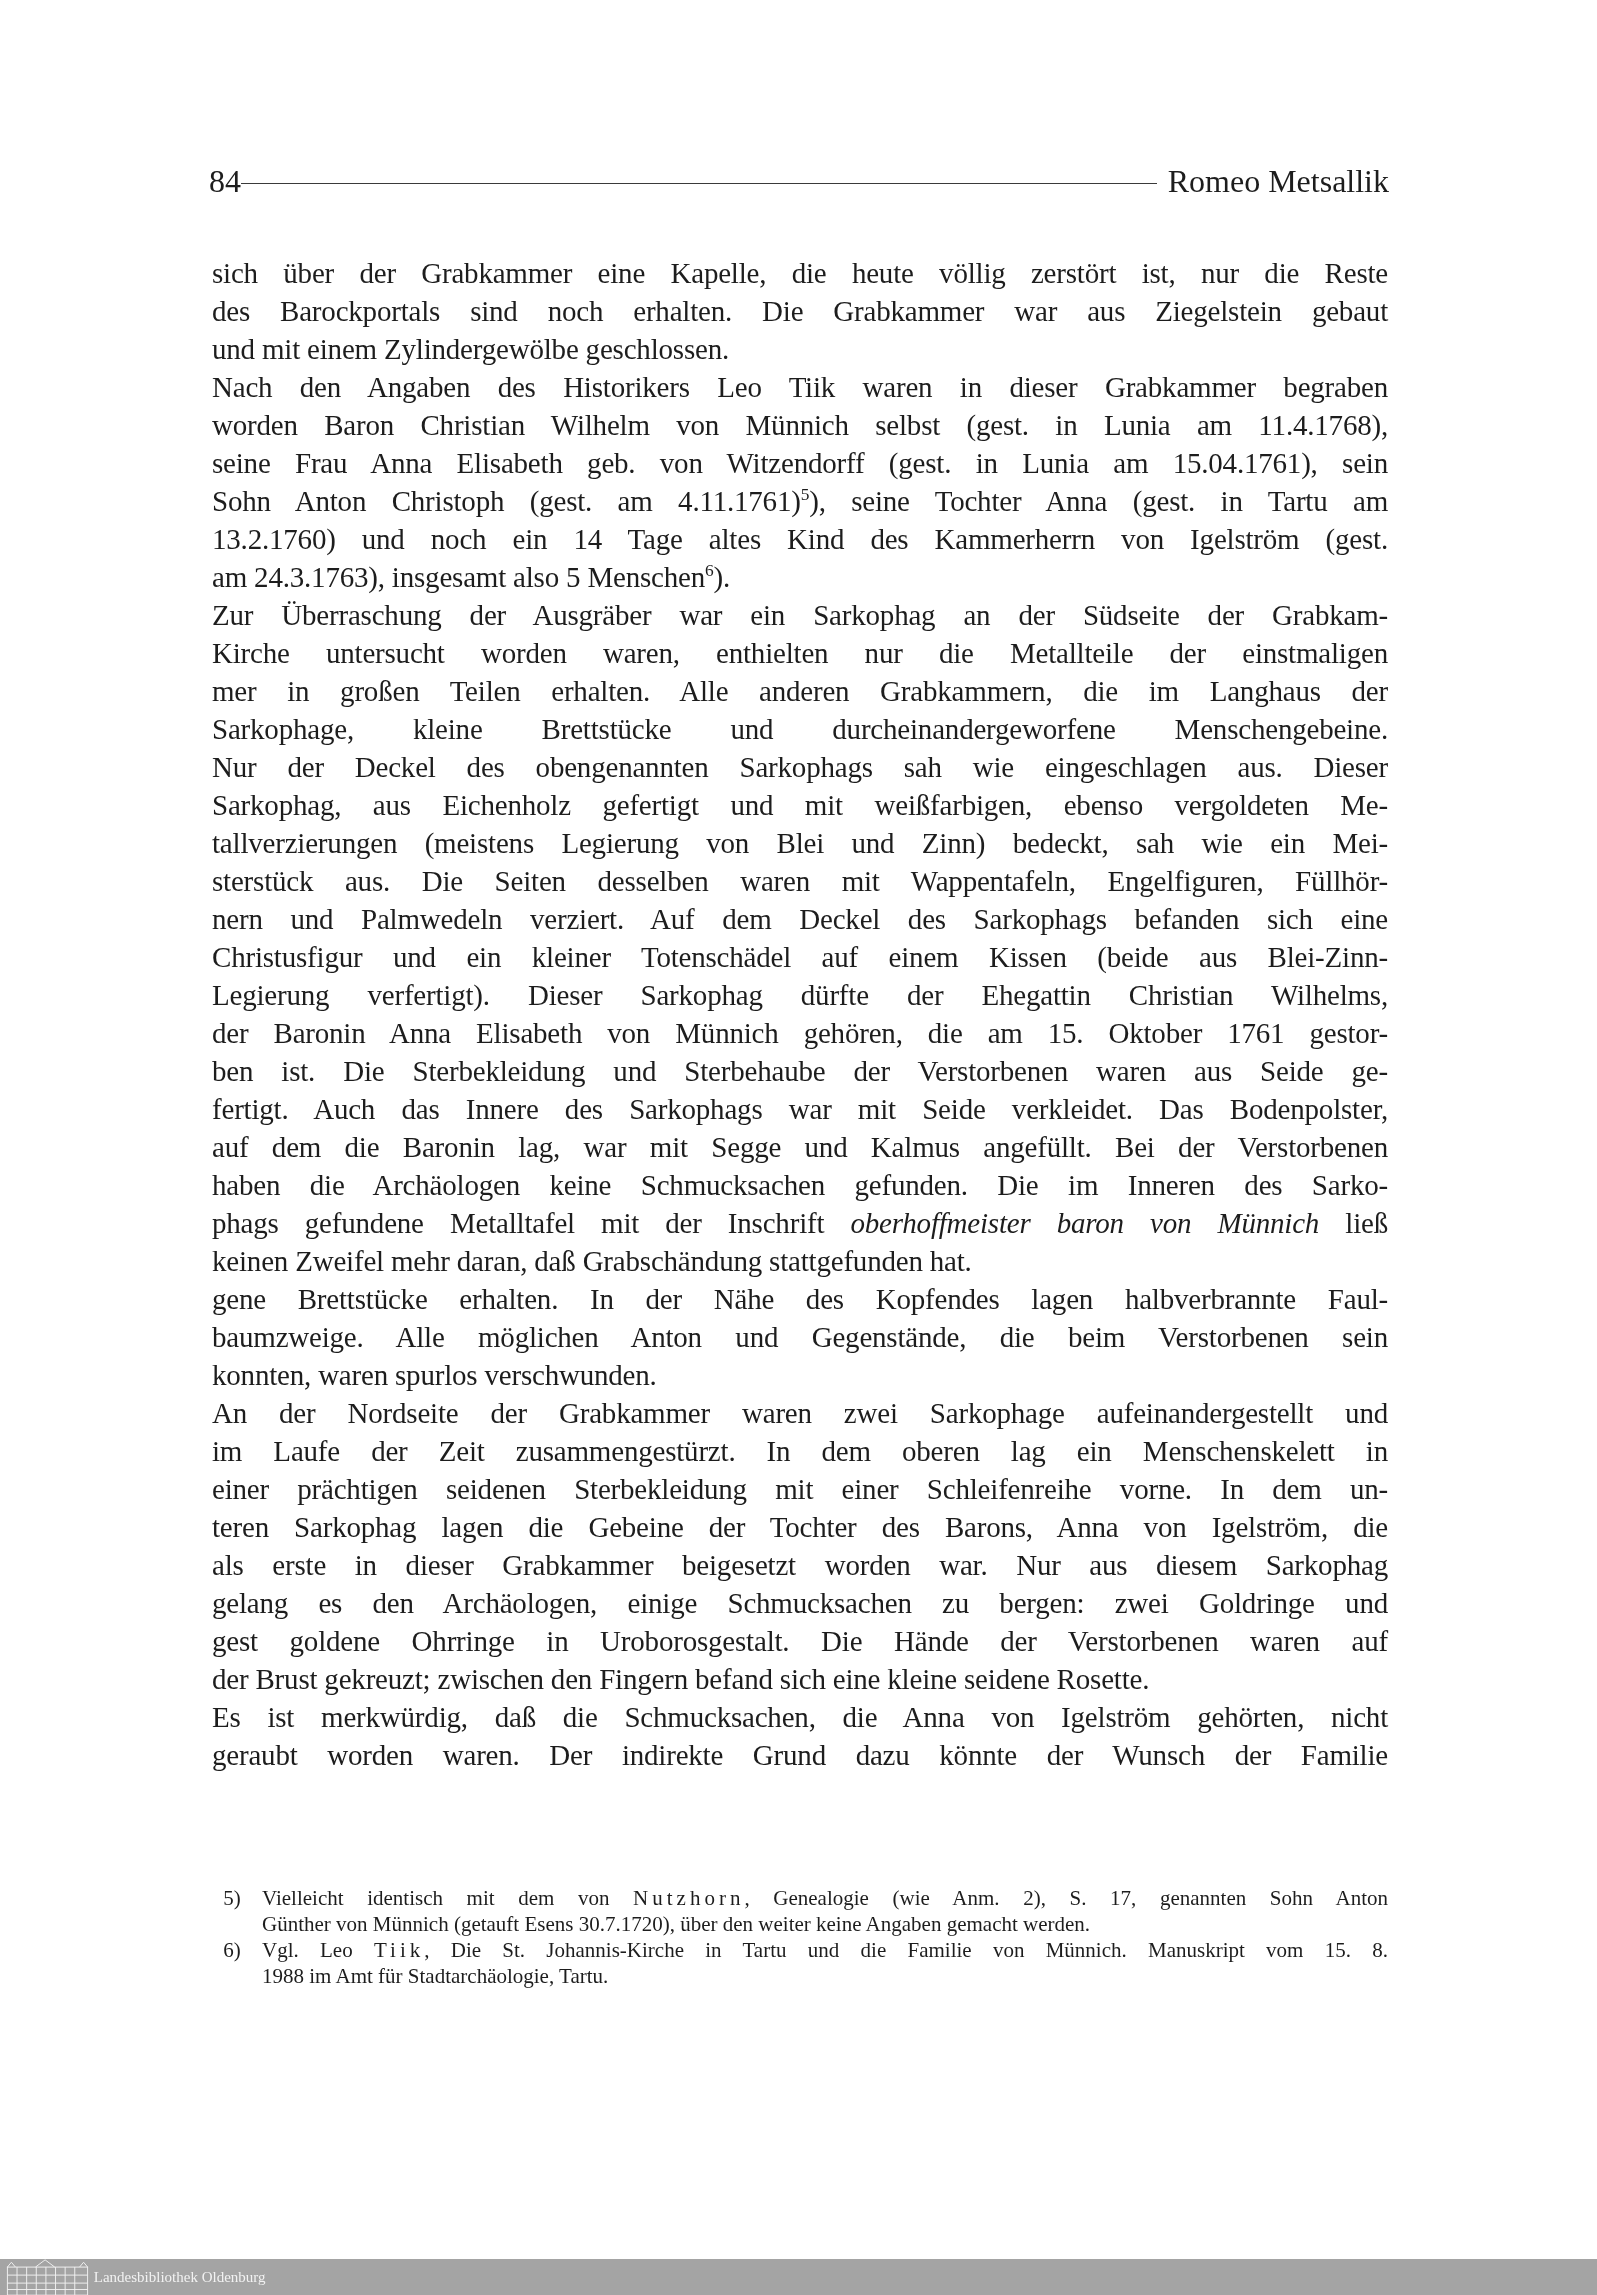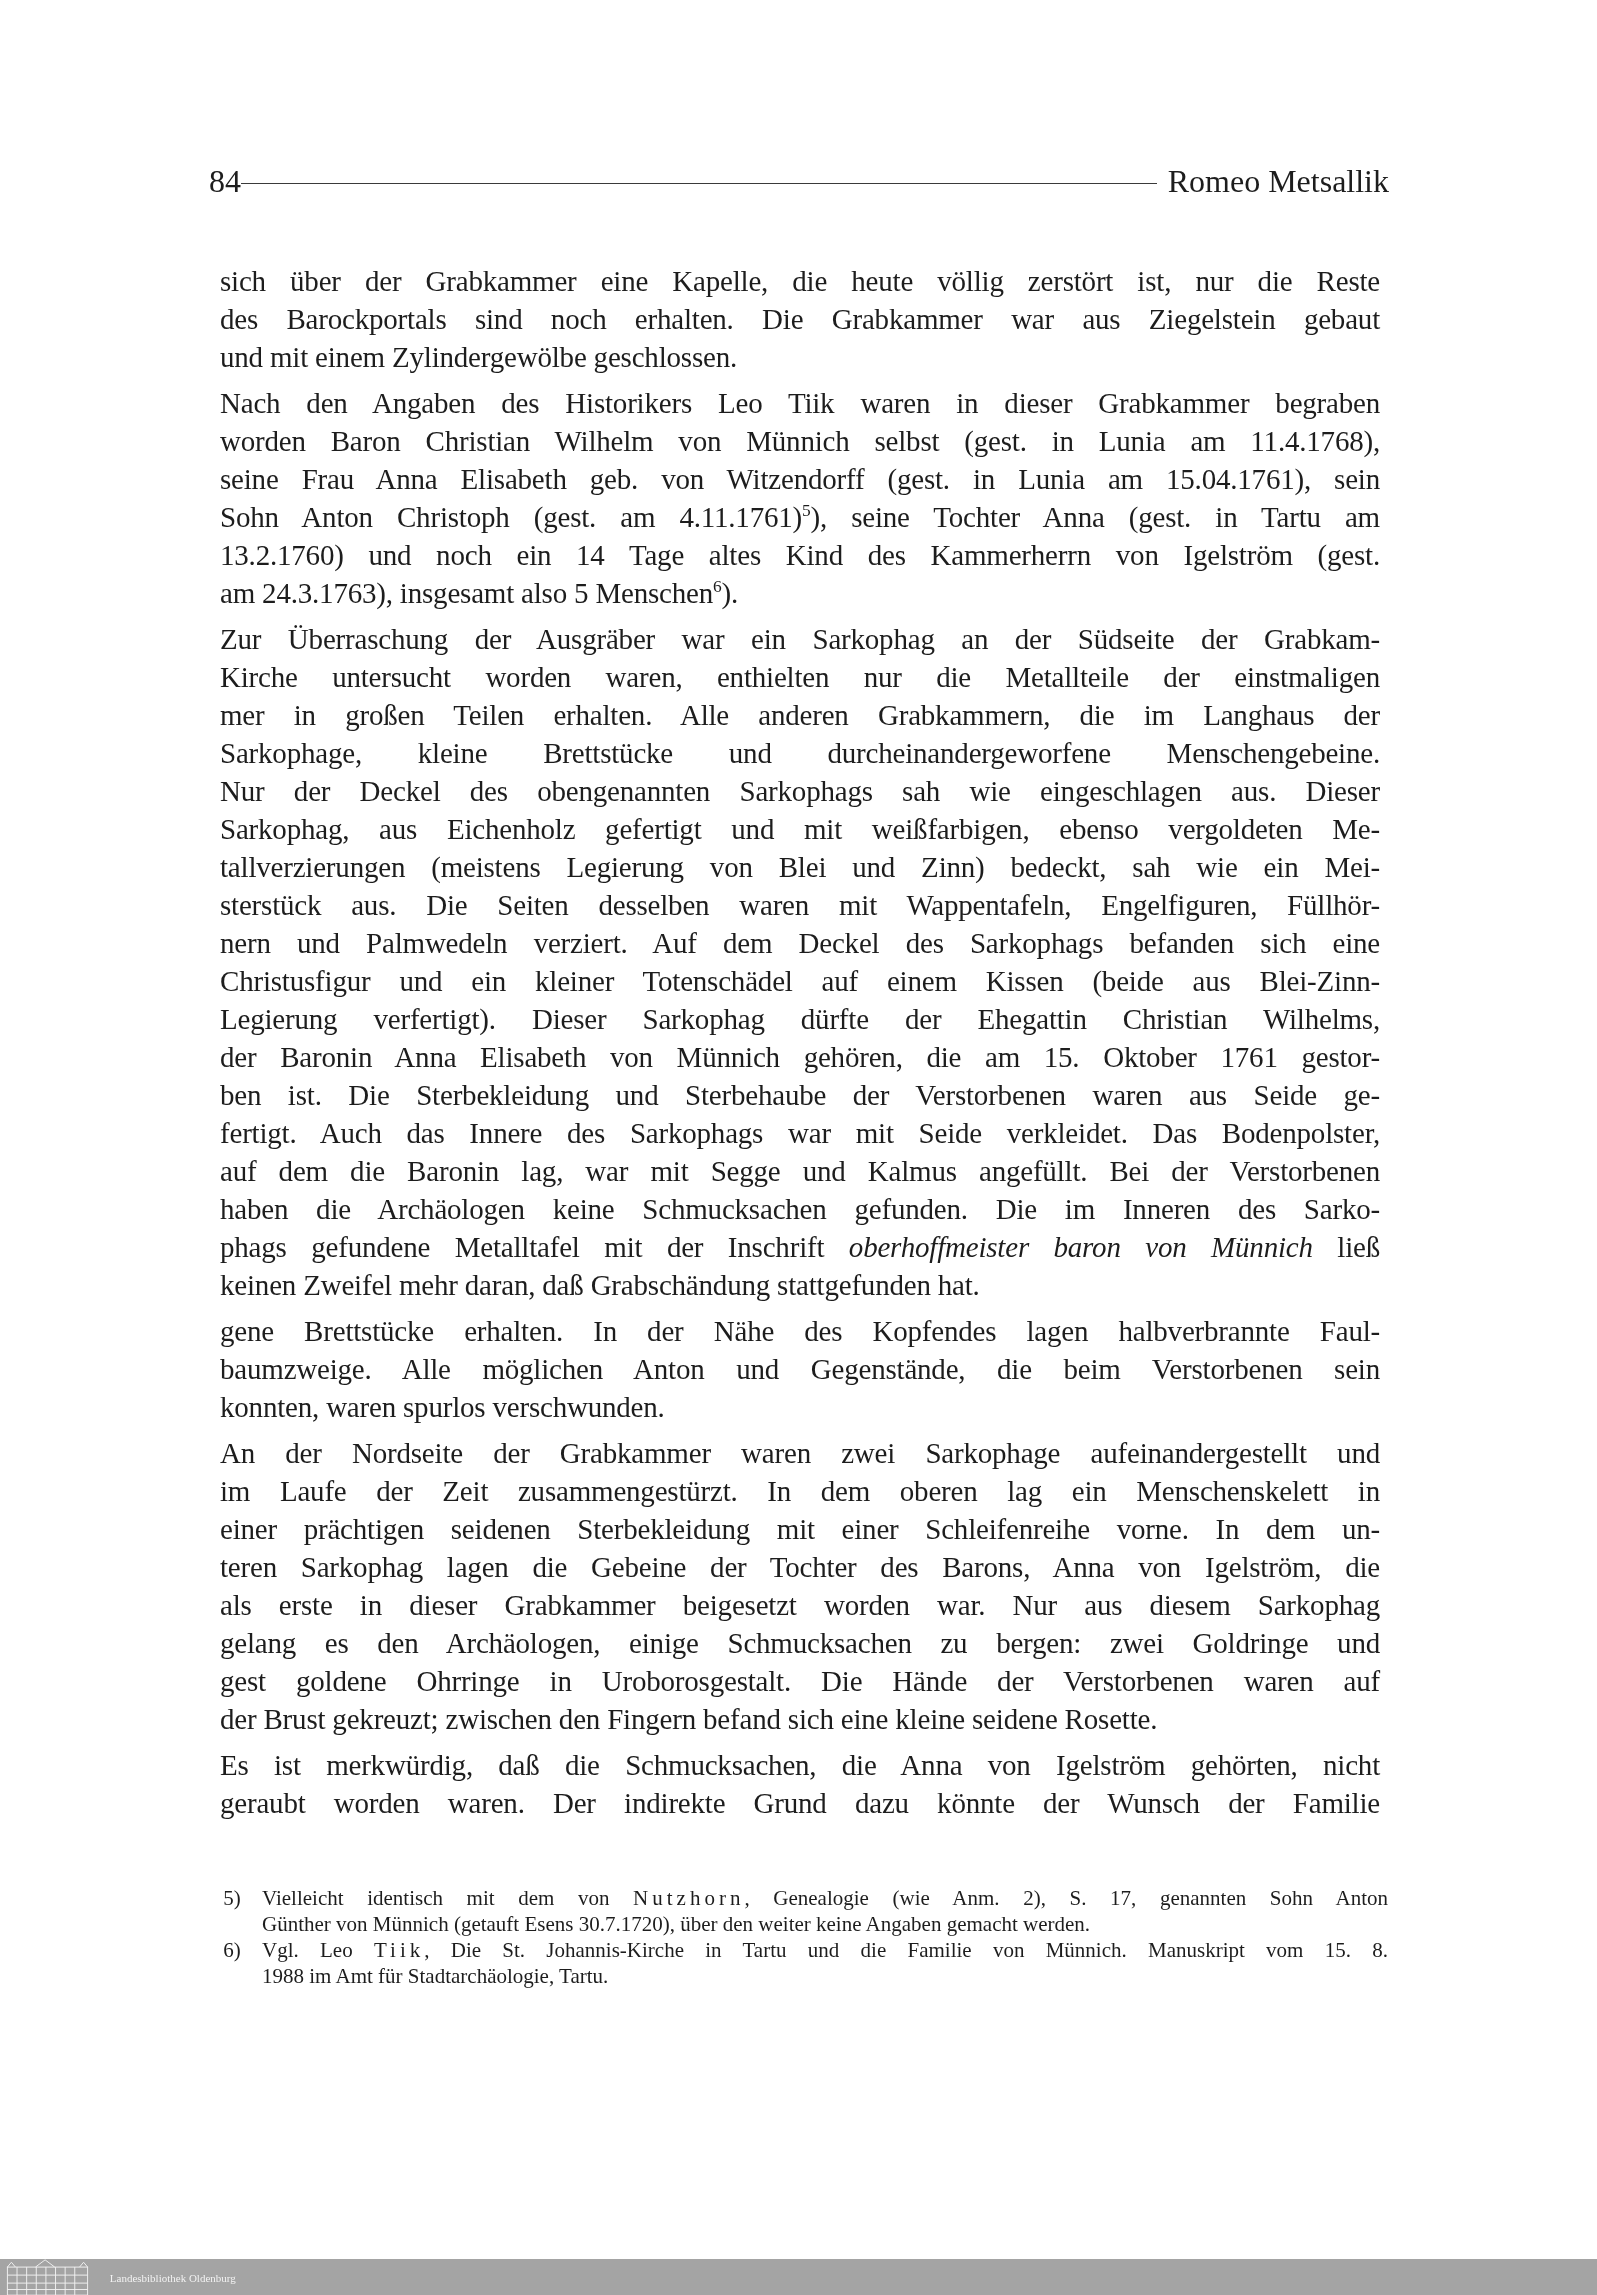--- a/index.html
+++ b/index.html
@@ -10,42 +10,42 @@
       display: flex; align-items: center;
       font-family: "Liberation Serif", "DejaVu Serif", serif; font-size: 32px;
     }
     .running-head .num { margin-right: 0; }
     .running-head .rule { flex: 1; height: 1.6px; background: #3a3a3a; margin-right: 11.2px; margin-top: 4.8px; }
     .body-text {
       position: absolute; left: 212px; top: 254px; width: 1176px;
       font-family: "Liberation Serif", "DejaVu Serif", serif; font-size: 29px; line-height: 38px;
       text-align: justify; text-justify: inter-word; letter-spacing: -0.2px;
     }
-    .body-text p { margin: 8px; }
+    .body-text p { margin: 0; }
     .body-text p .ln { display: block; text-align: justify; text-align-last: justify; }
     .body-text p .ln.last { text-align-last: left; }
     sup { font-size: 60%; line-height: 0; vertical-align: super; }
     em { font-style: italic; }
     .footnotes {
       position: absolute; left: 212px; top: 1885px; width: 1176px;
       font-family: "Liberation Serif", "DejaVu Serif", serif; font-size: 21px; line-height: 26px;
     }
     .fn { display: flex; }
     .fn .fn-num { width: 50px; flex: none; padding-left: 11.2px; box-sizing: border-box; }
     .fn .fn-text { flex: 1; }
     .fn .ln { display: block; text-align: justify; text-align-last: justify; }
     .fn .ln.last { text-align-last: left; }
     .spaced { letter-spacing: 4px; margin-top: 38px; }
     .footer-bar {
       position: absolute; left: 0; top: 2259px; width: 1597px; height: 37px; background: #a4a4a4;
       display: flex; align-items: center;
     }
     .footer-logo { width: 85px; height: 37px; margin-left: 4.8px; }
     .footer-label {
-      color: #f2f2f2; font-family: "Liberation Serif", "DejaVu Serif", serif; font-size: 11px; margin-left: 20px;
+      color: #f2f2f2; font-family: "Liberation Serif", "DejaVu Serif", serif; font-size: 15px; margin-left: 4px;
     }
   </style>
 </head>
 <body>
 
 <div class="page">
 
   <div class="running-head">
     <span class="num">84</span>
     <span class="rule"></span>

